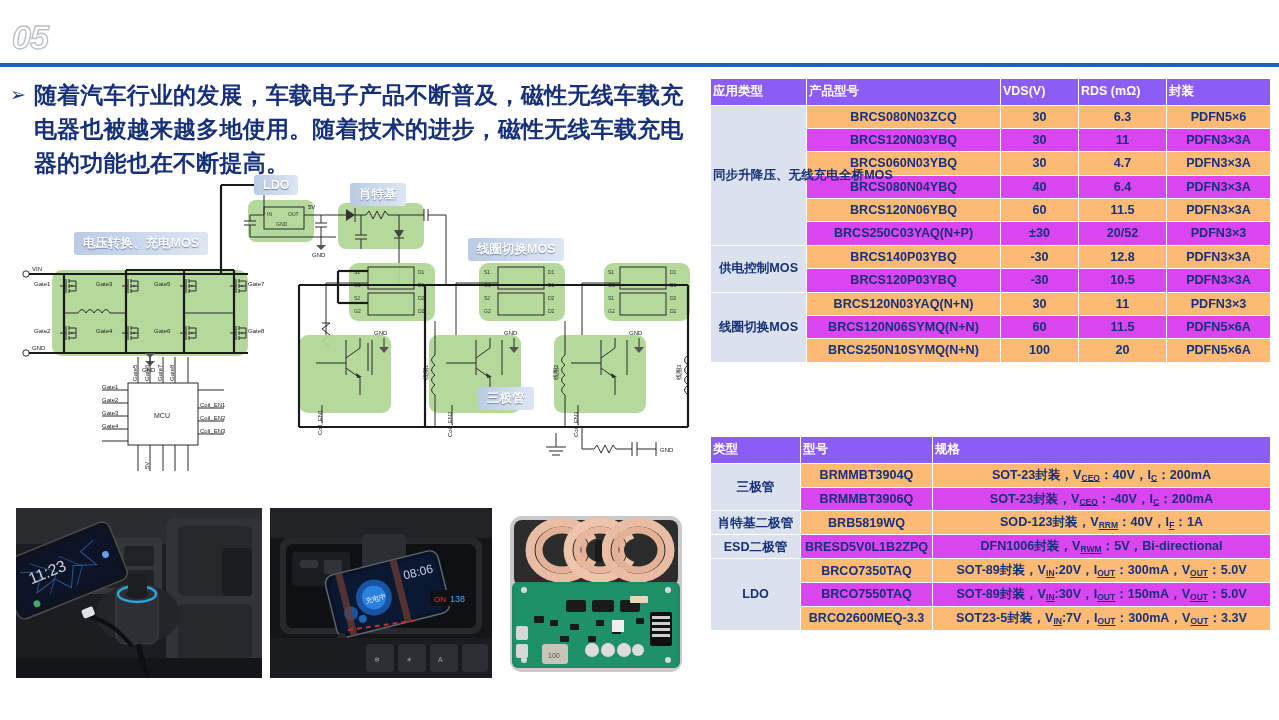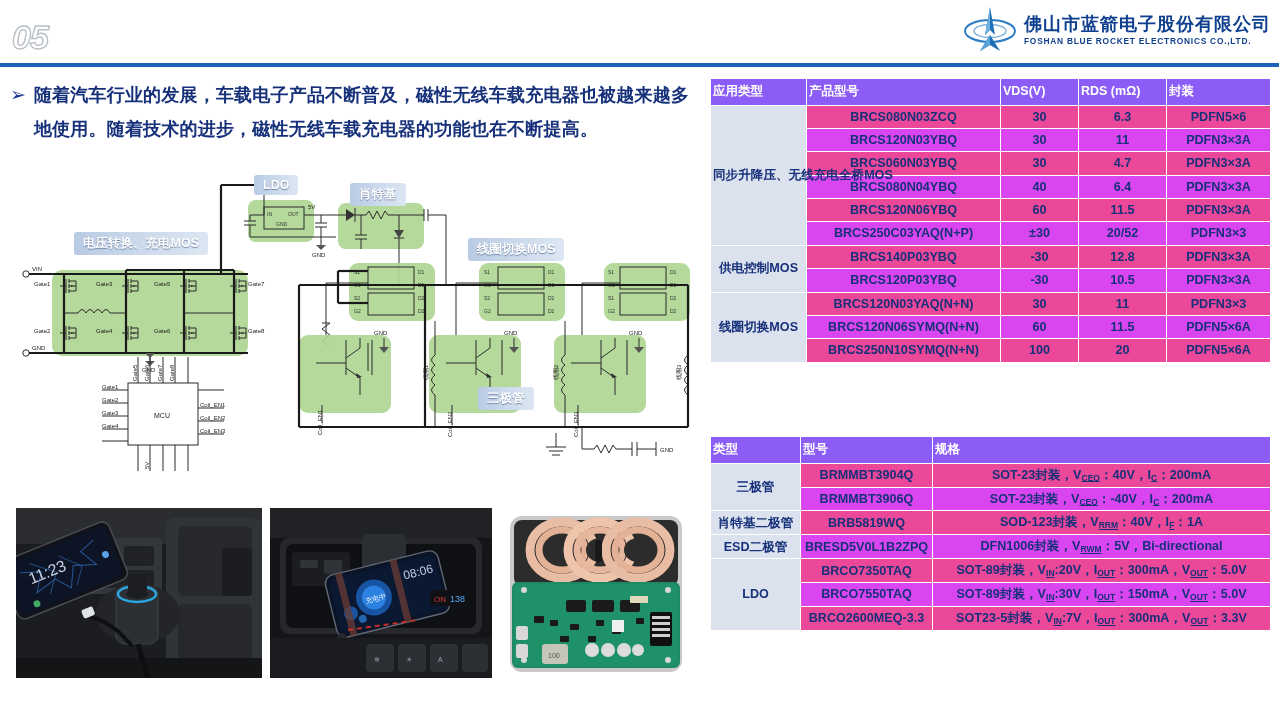--- a/index.html
+++ b/index.html
@@ -33,21 +33,21 @@
   .logo-wrap { position:absolute; right:8px; top:4px; height:50px; display:flex; align-items:center; }
   .logo-mark { width:56px; height:48px; position:relative; margin-right:6px; }
   .logo-text { display:flex; flex-direction:column; justify-content:center; }
   .logo-cn { font-size:18px; font-weight:bold; color:#0f3f8f; letter-spacing:1px; white-space:nowrap; }
   .logo-en { font-size:8.4px; font-weight:bold; color:#0f3f8f; letter-spacing:0.75px; white-space:nowrap; }
 
   
   .bullet { position:absolute; left:10px; top:78px; width:680px; display:flex; }
   .bullet-mark { color:#1b3a8f; font-size:19px; font-weight:bold; margin-right:8px; line-height:34px; }
   .bullet-text {
-    font-size:18px; font-weight:bold; color:#16307a;
+    font-size:23px; font-weight:bold; color:#16307a;
     line-height:34px; letter-spacing:0.2px;
   }
 
   
   .circuit { position:absolute; left:16px; top:175px; width:680px; height:320px; }
   .circuit svg { display:block; }
   .cb-label {
     position:absolute;
     background:linear-gradient(to right,#b9cbe4,#dde7f3);
     color:#ffffff; font-weight:bold; font-size:12.5px;
@@ -70,53 +70,37 @@
     font-size:12.5px; text-align:left; padding:5px 2px;
     border:1px solid #ffffff; line-height:1.25;
   }
   .tbl td {
     font-size:12.6px; font-weight:bold; color:#17307a;
     text-align:center; padding:3px 2px;
     border-top:1px solid #ffffff; border-bottom:1px solid #ffffff;
     border-left:1px solid #ffffff; border-right:1px solid #ffffff;
     line-height:1.3; white-space:nowrap;
   }
-  .r-a td { background:#ec4899; }
+  .r-a td { background:#fdba74; }
   .r-b td { background:#d946ef; }
   .grp { background:#dbe2ee !important; font-size:12.6px; line-height:1.45; white-space:normal; }
   .tbl1 { left:710px; top:78px; width:560px; }
   .tbl2 { left:710px; top:436px; width:560px; }
   sub { font-size:8.5px; vertical-align: -0.22em; text-decoration: underline; }
   .spec { white-space:nowrap; }
 </style>
 </head>
 <body>
 
 <div id="slide">
 
   <div class="hdr">
     <div class="hdr-num">05</div>
     <div class="hdr-rule"></div>
 
-    <div class="logo-wrap">
-      <div class="logo-mark">
-        <svg width="56" height="48" viewBox="0 0 56 48">
-          <ellipse cx="28" cy="26" rx="25" ry="11" fill="none" stroke="#2d7cc4" stroke-width="2"></ellipse>
-          <ellipse cx="28" cy="26" rx="16" ry="6.5" fill="none" stroke="#7fb3dd" stroke-width="1.4"></ellipse>
-          <polygon points="28,2 33,30 28,25 23,30" fill="#1f6fb5"></polygon>
-          <polygon points="28,2 28,25 23,30" fill="#6fb2e0"></polygon>
-          <polygon points="28,30 38,46 28,40 18,46" fill="#1f6fb5"></polygon>
-          <polygon points="28,30 28,40 18,46" fill="#5aa3d8"></polygon>
-        </svg>
-      </div>
-      <div class="logo-text">
-        <div class="logo-cn">佛山市蓝箭电子股份有限公司</div>
-        <div class="logo-en">FOSHAN BLUE ROCKET ELECTRONICS CO.,LTD.</div>
-      </div>
-    </div>
   </div>
 
   <div class="bullet">
     <div class="bullet-mark">➢</div>
     <div class="bullet-text">随着汽车行业的发展，车载电子产品不断普及，磁性无线车载充电器也被越来越多地使用。随着技术的进步，磁性无线车载充电器的功能也在不断提高。</div>
   </div>
 
   <div class="circuit">
     <svg width="680" height="320" viewBox="0 0 680 320">
       <defs>

